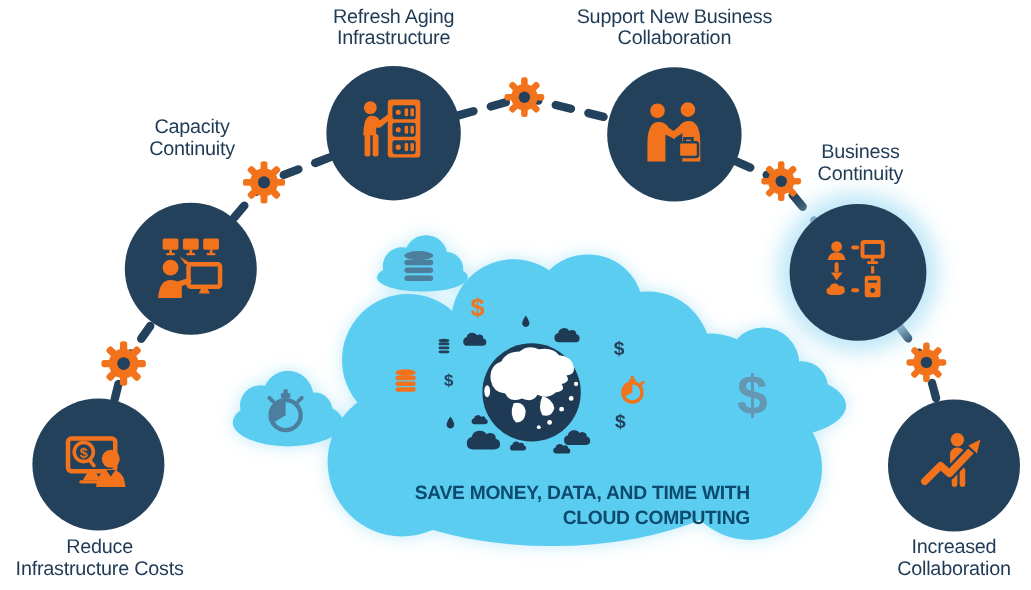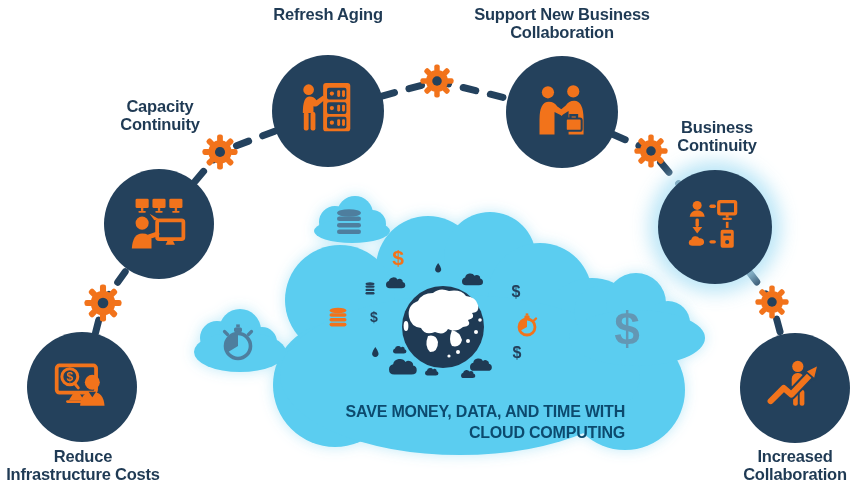--- a/index.html
+++ b/index.html
@@ -3,21 +3,21 @@
 <meta charset="utf-8">
 <style>
   html,body{margin:0;padding:0;background:#fff;}
   .stage{position:relative;width:859px;height:492px;background:#ffffff;overflow:hidden;
          font-family:"Liberation Sans",sans-serif;}
   .scene{position:absolute;left:0;top:0;width:859px;height:492px;}
   .cloud-glow{filter:drop-shadow(0 0 7px rgba(190,233,248,0.95)) drop-shadow(0 0 2px rgba(255,255,255,1));}
   .node{position:absolute;border-radius:50%;background:#24415C;display:flex;align-items:center;justify-content:center;}
   .node.glow{box-shadow:0 0 18px 9px rgba(176,226,246,0.85);}
   .gear{position:absolute;}
-  .lbl{position:absolute;text-align:center;font-weight:700;font-size:16.5px;line-height:18px;
+  .lbl{position:absolute;text-align:center;font-weight:400;font-size:16.5px;line-height:18px;
        color:#1F3A54;letter-spacing:-0.2px;}
   .lbl span{display:block;}
   .caption{position:absolute;left:255px;top:401px;width:370px;text-align:right;font-weight:700;
            font-size:16px;line-height:21px;color:#0c4a6e;letter-spacing:-0.2px;}
   .usd{position:absolute;font-weight:700;transform:translate(-50%,-50%);line-height:1;}
   .usd-orange{color:#F2731B;font-size:21px;}
   .usd-navy-sm{color:#24415C;font-size:14px;}
   .usd-navy{color:#24415C;font-size:16px;}
   .usd-slate{color:#6397B4;font-size:46px;}
 </style>
@@ -336,20 +336,21 @@
     <span>Reduce</span>
     <span>Infrastructure Costs</span>
     <span></span>
   </div>
   <div class="lbl" style="left:80px;top:97px;width:160px;text-align:center;">
     <span>Capacity</span>
     <span>Continuity</span>
   </div>
   <div class="lbl" style="left:228px;top:5px;width:200px;">
     <span>Refresh Aging</span>
+    <span>Infrastructure</span>
     <span></span>
   </div>
   <div class="lbl" style="left:432px;top:5px;width:260px;">
     <span>Support New Business</span>
     <span>Collaboration</span>
     <span></span>
   </div>
   <div class="lbl" style="left:637px;top:118px;width:160px;">
     <span>Business</span>
     <span>Continuity</span>

